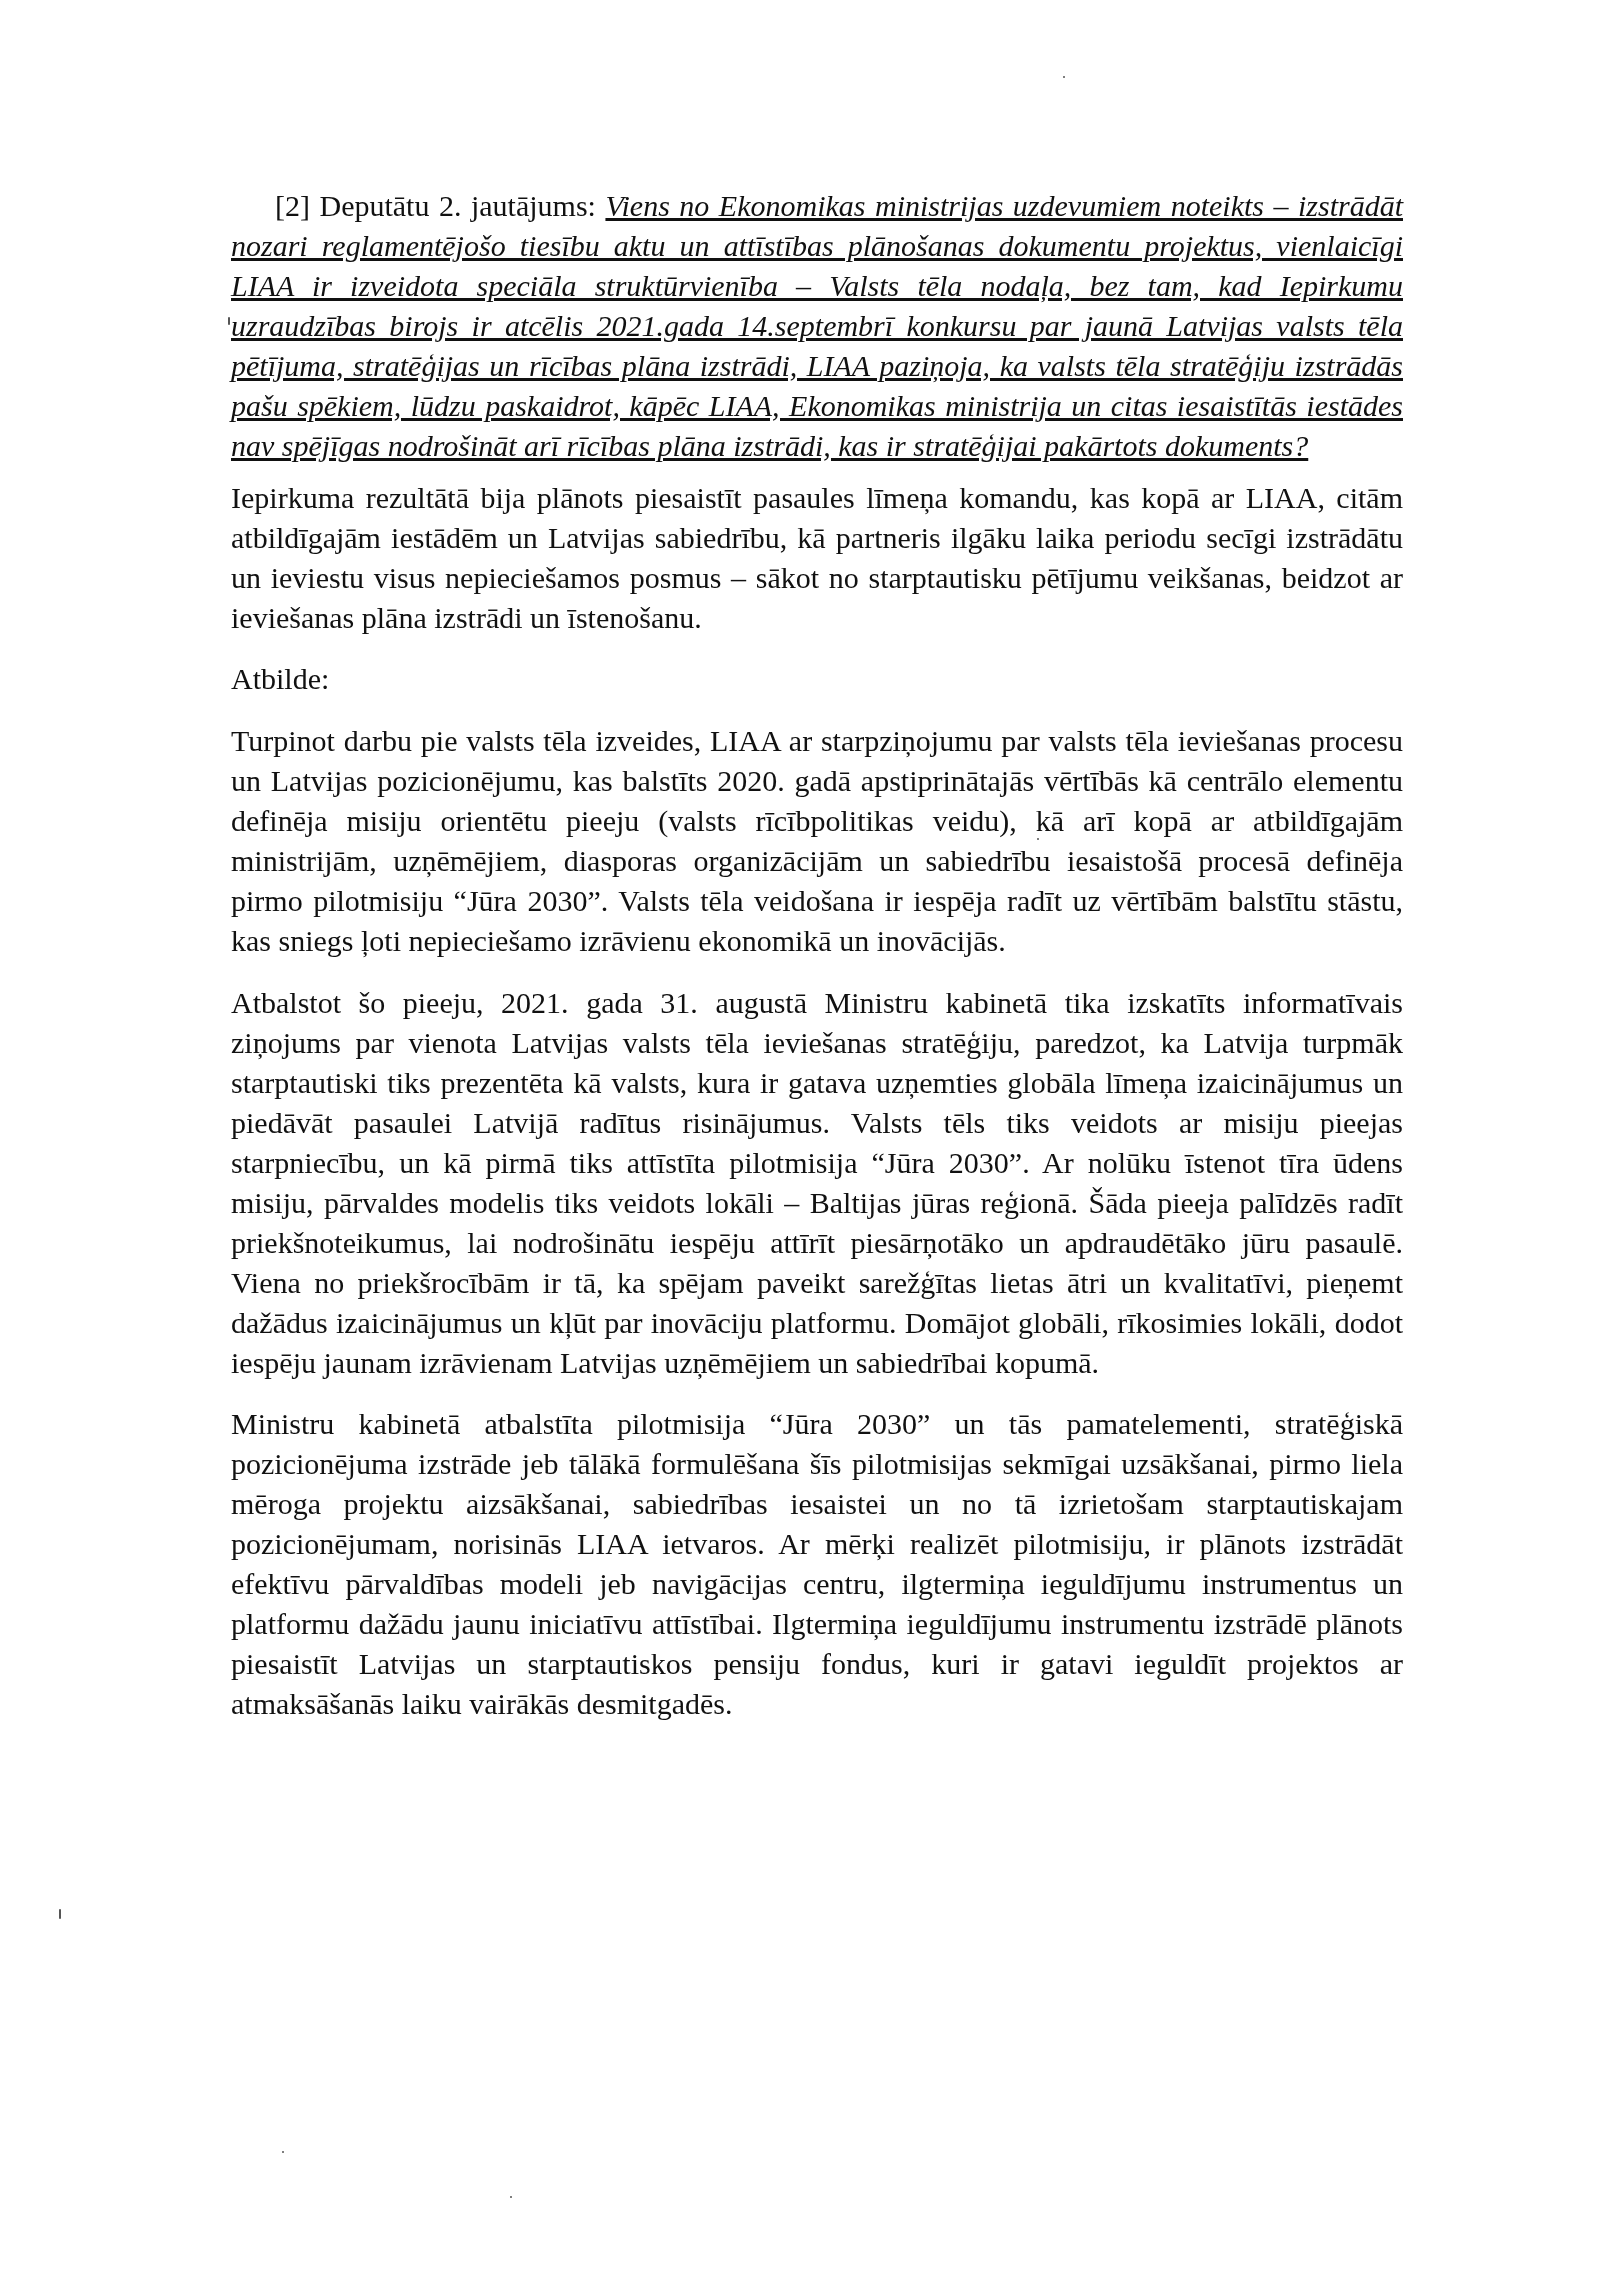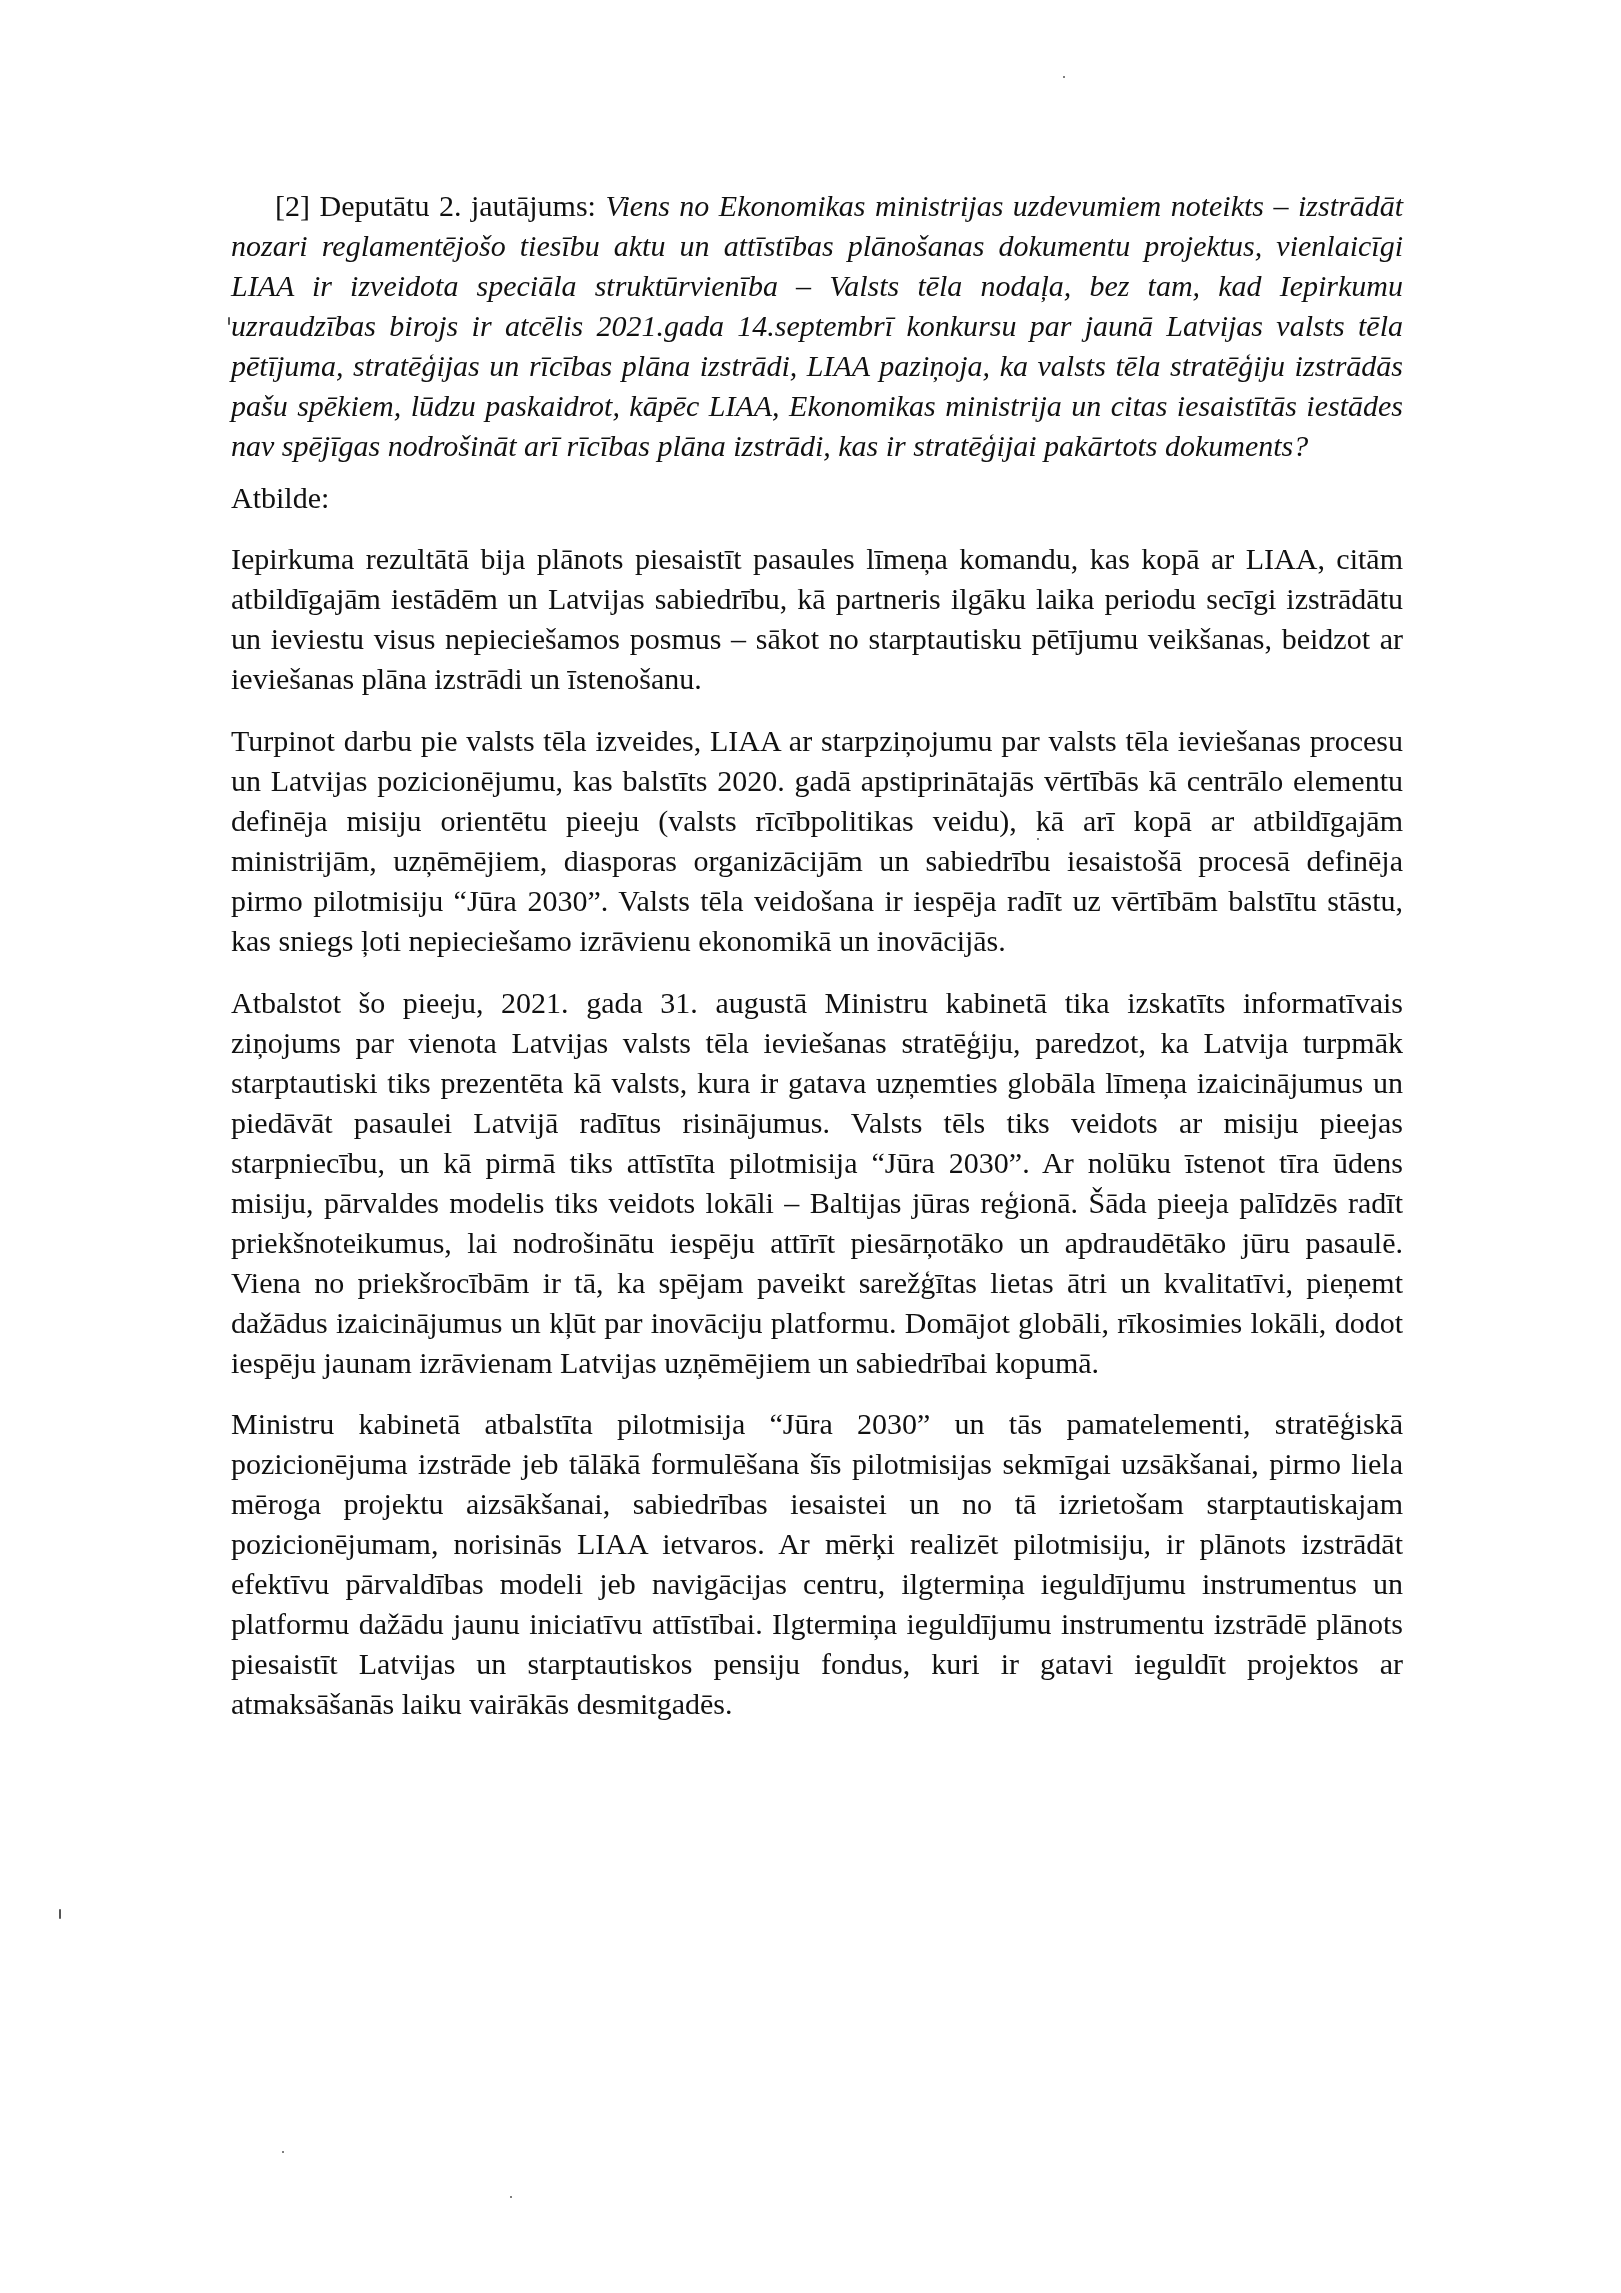--- a/index.html
+++ b/index.html
@@ -24,44 +24,44 @@
   .para {
     font-size: 30px;
     line-height: 40px;
     text-align: justify;
     margin: 0;
   }
   .question {
     margin-bottom: 11.8px;
   }
   .question .q-label { font-style: normal; margin-left: 44px; }
-  .question .q-text { font-style: italic; }
+  .question .q-text { font-style: italic; text-decoration: underline; }
   .answer-label {
     margin: 0 0 21.6px 0;
   }
   .answer-para {
     margin-bottom: 21.6px;
   }
   .speck {
     position: absolute;
     width: 2px;
     height: 2px;
     background: #555;
     border-radius: 1px;
   }
 </style>
 </head>
 <body>
 
 <div class="page">
   <p class="para question"><span class="q-label">[2] Deputātu 2. jautājums: </span><span class="q-text">Viens no Ekonomikas ministrijas uzdevumiem noteikts – izstrādāt nozari reglamentējošo tiesību aktu un attīstības plānošanas dokumentu projektus, vienlaicīgi LIAA ir izveidota speciāla struktūrvienība – Valsts tēla nodaļa, bez tam, kad Iepirkumu uzraudzības birojs ir atcēlis 2021.gada 14.septembrī konkursu par jaunā Latvijas valsts tēla pētījuma, stratēģijas un rīcības plāna izstrādi, LIAA paziņoja, ka valsts tēla stratēģiju izstrādās pašu spēkiem, lūdzu paskaidrot, kāpēc LIAA, Ekonomikas ministrija un citas iesaistītās iestādes nav spējīgas nodrošināt arī rīcības plāna izstrādi, kas ir stratēģijai pakārtots dokuments?</span></p>
 
+  <p class="para answer-para">Iepirkuma rezultātā bija plānots piesaistīt pasaules līmeņa komandu, kas kopā ar LIAA, citām atbildīgajām iestādēm un Latvijas sabiedrību, kā partneris ilgāku laika periodu secīgi izstrādātu un ieviestu visus nepieciešamos posmus – sākot no starptautisku pētījumu veikšanas, beidzot ar ieviešanas plāna izstrādi un īstenošanu.</p>
+
   <p class="para answer-label">Atbilde:</p>
-
-  <p class="para answer-para">Iepirkuma rezultātā bija plānots piesaistīt pasaules līmeņa komandu, kas kopā ar LIAA, citām atbildīgajām iestādēm un Latvijas sabiedrību, kā partneris ilgāku laika periodu secīgi izstrādātu un ieviestu visus nepieciešamos posmus – sākot no starptautisku pētījumu veikšanas, beidzot ar ieviešanas plāna izstrādi un īstenošanu.</p>
   <p class="para answer-para">Turpinot darbu pie valsts tēla izveides, LIAA ar starpziņojumu par valsts tēla ieviešanas procesu un Latvijas pozicionējumu, kas balstīts 2020. gadā apstiprinātajās vērtībās kā centrālo elementu definēja misiju orientētu pieeju (valsts rīcībpolitikas veidu), kā arī kopā ar atbildīgajām ministrijām, uzņēmējiem, diasporas organizācijām un sabiedrību iesaistošā procesā definēja pirmo pilotmisiju “Jūra 2030”. Valsts tēla veidošana ir iespēja radīt uz vērtībām balstītu stāstu, kas sniegs ļoti nepieciešamo izrāvienu ekonomikā un inovācijās.</p>
   <p class="para answer-para">Atbalstot šo pieeju, 2021. gada 31. augustā Ministru kabinetā tika izskatīts informatīvais ziņojums par vienota Latvijas valsts tēla ieviešanas stratēģiju, paredzot, ka Latvija turpmāk starptautiski tiks prezentēta kā valsts, kura ir gatava uzņemties globāla līmeņa izaicinājumus un piedāvāt pasaulei Latvijā radītus risinājumus. Valsts tēls tiks veidots ar misiju pieejas starpniecību, un kā pirmā tiks attīstīta pilotmisija “Jūra 2030”. Ar nolūku īstenot tīra ūdens misiju, pārvaldes modelis tiks veidots lokāli – Baltijas jūras reģionā. Šāda pieeja palīdzēs radīt priekšnoteikumus, lai nodrošinātu iespēju attīrīt piesārņotāko un apdraudētāko jūru pasaulē. Viena no priekšrocībām ir tā, ka spējam paveikt sarežģītas lietas ātri un kvalitatīvi, pieņemt dažādus izaicinājumus un kļūt par inovāciju platformu. Domājot globāli, rīkosimies lokāli, dodot iespēju jaunam izrāvienam Latvijas uzņēmējiem un sabiedrībai kopumā.</p>
   <p class="para answer-para">Ministru kabinetā atbalstīta pilotmisija “Jūra 2030” un tās pamatelementi, stratēģiskā pozicionējuma izstrāde jeb tālākā formulēšana šīs pilotmisijas sekmīgai uzsākšanai, pirmo liela mēroga projektu aizsākšanai, sabiedrības iesaistei un no tā izrietošam starptautiskajam pozicionējumam, norisinās LIAA ietvaros. Ar mērķi realizēt pilotmisiju, ir plānots izstrādāt efektīvu pārvaldības modeli jeb navigācijas centru, ilgtermiņa ieguldījumu instrumentus un platformu dažādu jaunu iniciatīvu attīstībai. Ilgtermiņa ieguldījumu instrumentu izstrādē plānots piesaistīt Latvijas un starptautiskos pensiju fondus, kuri ir gatavi ieguldīt projektos ar atmaksāšanās laiku vairākās desmitgadēs.</p>
 </div>
 
 <div class="speck" style="left:1063px;top:76px;"></div>
 <div class="speck" style="left:228px;top:317px;height:7.8px;width:2px;"></div>
 <div class="speck" style="left:1037px;top:838px;"></div>
 <div class="speck" style="left:59px;top:1909px;height:9.8px;"></div>
 <div class="speck" style="left:282px;top:2151px;"></div>

